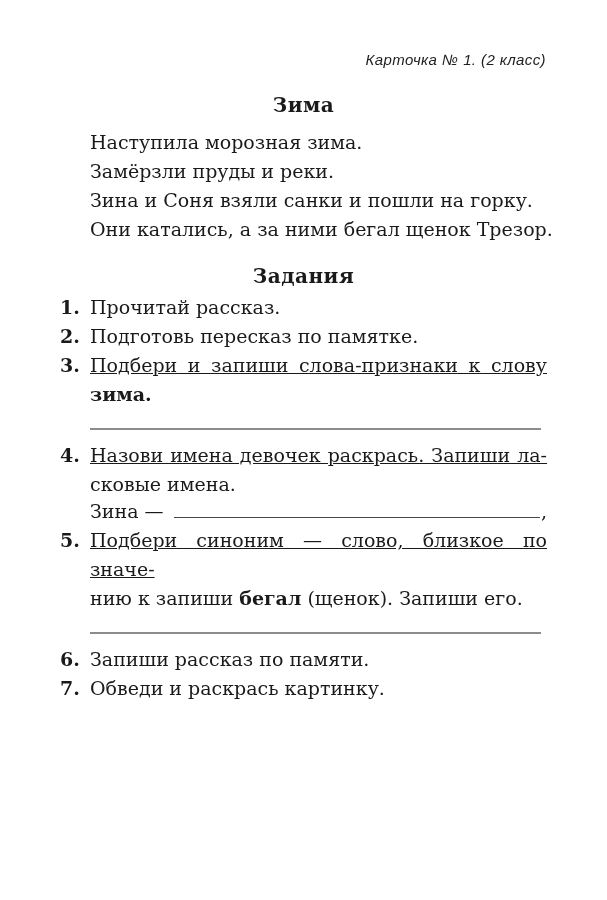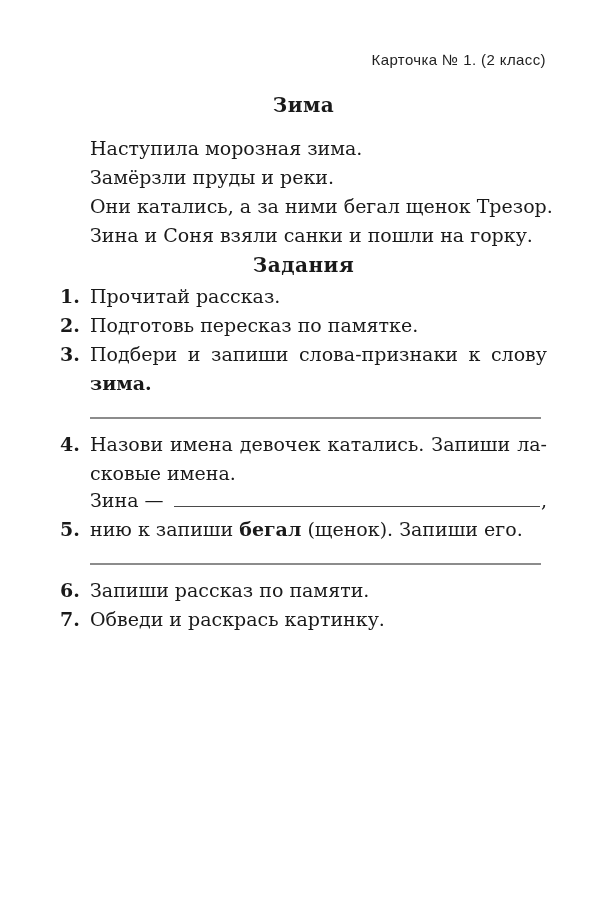--- a/index.html
+++ b/index.html
@@ -16,62 +16,64 @@
   }
   .header-row {
     position: absolute;
     top: 51px;
     right: 61px;
     font-family: "Liberation Sans", sans-serif;
     font-size: 15px;
     line-height: 18px;
     letter-spacing: 0.4px;
     color: #1f1f1f;
+    font-style: italic;
   }
   .content {
     position: absolute;
     top: 88px;
     left: 60px;
     width: 487px;
   }
   .story-title {
     margin-top: 4px;
     text-align: center;
     font-weight: bold;
     font-size: 20px;
     line-height: 26px;
     letter-spacing: 0.5px;
   }
   .story {
-    margin-top: 16px;
+    margin-top: 10px;
     padding-left: 30px;
   }
   .story-line { white-space: nowrap; }
   .tasks-heading {
-    margin-top: 2px;
+    margin-top: 19px;
     text-align: center;
     font-weight: bold;
     font-size: 20px;
     line-height: 26px;
     letter-spacing: 0.5px;
   }
   .tasks { margin-top: 4px; }
   .task-item {
     position: relative;
     padding-left: 30px;
   }
   .item-num {
     position: absolute;
     left: 0;
     top: 0;
     font-weight: bold;
   }
   .jline {
     text-align: justify;
     text-align-last: justify;
+    text-decoration: underline;
   }
   .rule {
     height: 2px;
     background: #8c8c8c;
     margin: 19px 6px 11px 30px;
   }
   .fill-row {
     display: flex;
     align-items: center;
     line-height: 25px;
@@ -96,22 +98,22 @@
 
   <div class="header-row">Карточка № 1. (2 класс)</div>
 
   <div class="content">
 
     <div class="story-title">Зима</div>
 
     <div class="story">
       <div class="story-line">Наступила морозная зима.</div>
       <div class="story-line">Замёрзли пруды и реки.</div>
+      <div class="story-line">Зина и Соня взяли санки и пошли на горку.</div>
       <div class="story-line">Они катались, а за ними бегал щенок Трезор.</div>
-      <div class="story-line">Зина и Соня взяли санки и пошли на горку.</div>
     </div>
 
     <div class="tasks-heading">Задания</div>
 
     <div class="tasks">
 
       <div class="task-item">
         <span class="item-num">1.</span>
         <div>Прочитай рассказ.</div>
       </div>
@@ -124,33 +126,34 @@
       <div class="task-item">
         <span class="item-num">3.</span>
         <div class="jline">Подбери и запиши слова-признаки к слову</div>
         <div><b class="inline-bold">зима</b><b class="inline-bold">.</b></div>
       </div>
 
       <div class="rule"></div>
 
       <div class="task-item">
         <span class="item-num">4.</span>
-        <div class="jline">Назови имена девочек катались. Запиши ла-</div>
+        <div class="jline">Назови имена девочек раскрась. Запиши ла-</div>
         <div>сковые имена.</div>
       </div>
 
       <div class="fill-row">
         <span class="fill-label">Зина —</span>
         <span class="fill-line"></span>
         <span class="fill-punct">,</span>
       </div>
 
 
       <div class="task-item mt2">
         <span class="item-num">5.</span>
+        <div class="jline">Подбери синоним — слово, близкое по значе-</div>
         <div><span>нию к запиши </span><b class="inline-bold">бегал</b><span> (щенок). Запиши его.</span></div>
       </div>
 
       <div class="rule"></div>
 
       <div class="task-item">
         <span class="item-num">6.</span>
         <div>Запиши рассказ по памяти.</div>
       </div>
 

